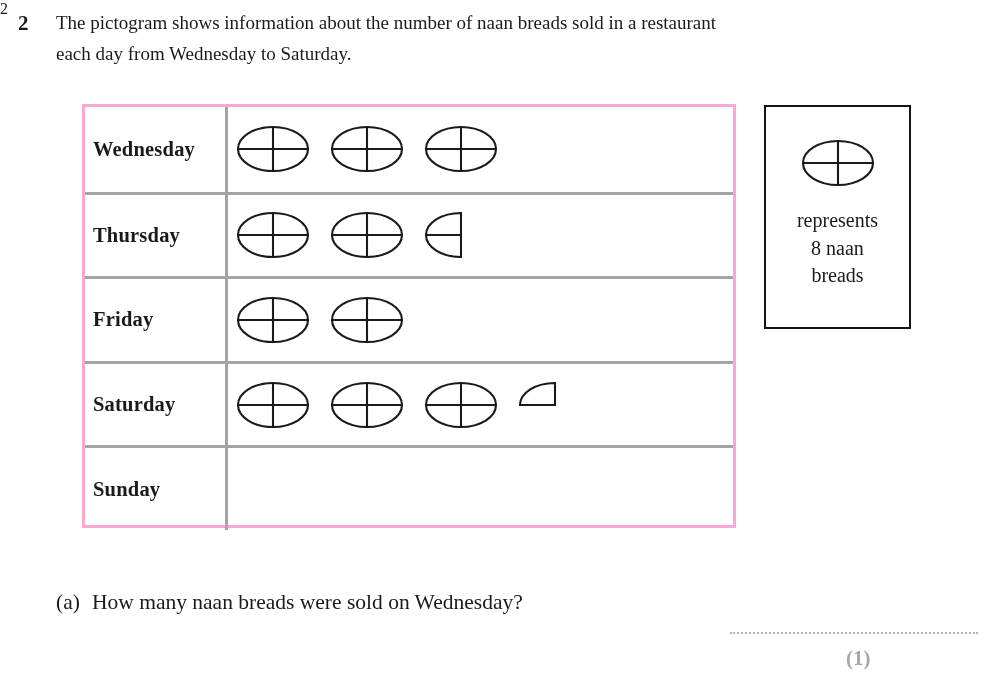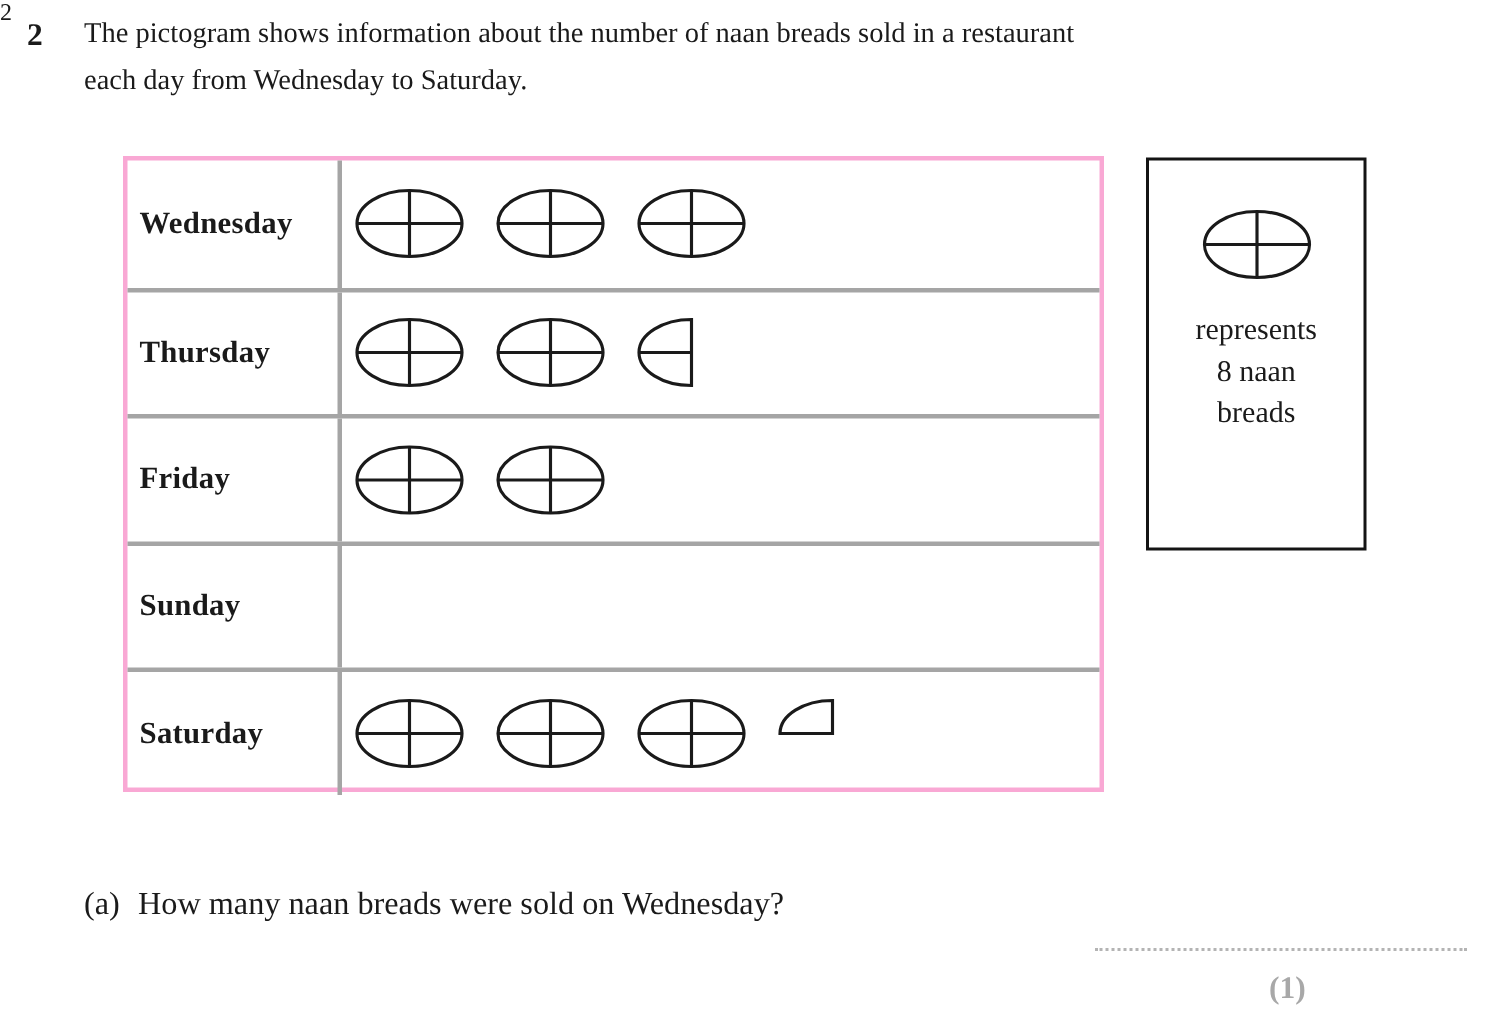--- a/index.html
+++ b/index.html
@@ -95,21 +95,21 @@
     stroke-width: 2.1;
     stroke-linejoin: miter;
   }
 
   
   #key-box {
     position: absolute;
     left: 764px;
     top: 105px;
     width: 147px;
-    height: 262px;
+    height: 224px;
     border: 2px solid #141414;
     box-sizing: border-box;
     background: #ffffff;
   }
   #key-symbol {
     position: absolute;
     left: 50%;
     top: 32px;
     transform: translateX(-50%);
     width: 74px;
@@ -261,25 +261,20 @@
               <ellipse cx="37" cy="24" rx="35" ry="22"></ellipse>
               <line x1="2" y1="24" x2="72" y2="24"></line>
               <line x1="37" y1="2" x2="37" y2="46"></line>
             </g>
           </svg>
       </div>
     </div>
   </div>
 
   <div class="picto-row">
-    <div class="day-cell">Sunday</div>
-    <div class="symbols-cell"></div>
-  </div>
-
-  <div class="picto-row">
     <div class="day-cell">Saturday</div>
     <div class="symbols-cell">
       <div class="sym" style="left:8px">
         <svg viewBox="0 0 74 48">
             <g class="stroke">
               <ellipse cx="37" cy="24" rx="35" ry="22"></ellipse>
               <line x1="2" y1="24" x2="72" y2="24"></line>
               <line x1="37" y1="2" x2="37" y2="46"></line>
             </g>
           </svg>
@@ -303,20 +298,25 @@
           </svg>
       </div>
       <div class="sym" style="left:290px">
         <svg viewBox="0 0 74 48">
             <g class="stroke">
               <path d="M2,24 A35,22 0 0,1 37,2 L37,24 Z"></path>
             </g>
           </svg>
       </div>
     </div>
+  </div>
+
+  <div class="picto-row">
+    <div class="day-cell">Sunday</div>
+    <div class="symbols-cell"></div>
   </div>
 
 </div>
 
 <div id="key-box">
   <div id="key-symbol">
     <svg viewBox="0 0 74 48">
         <g class="stroke">
           <ellipse cx="37" cy="24" rx="35" ry="22"></ellipse>
           <line x1="2" y1="24" x2="72" y2="24"></line>

